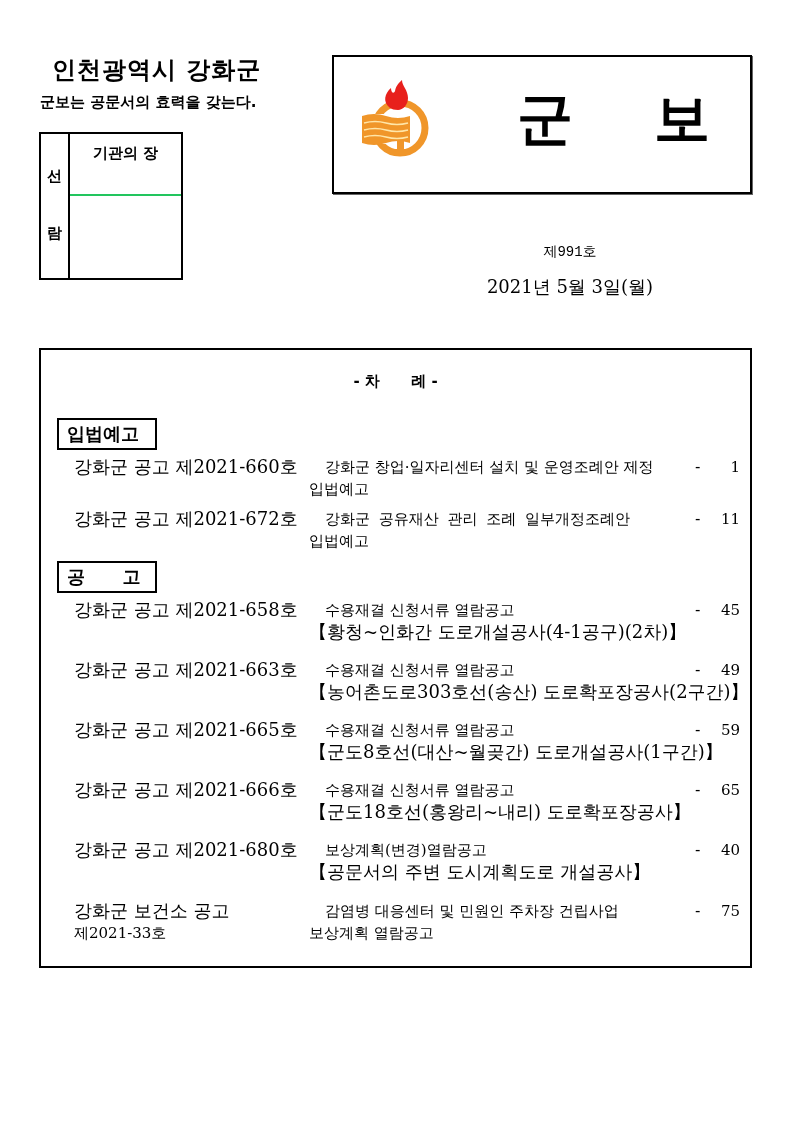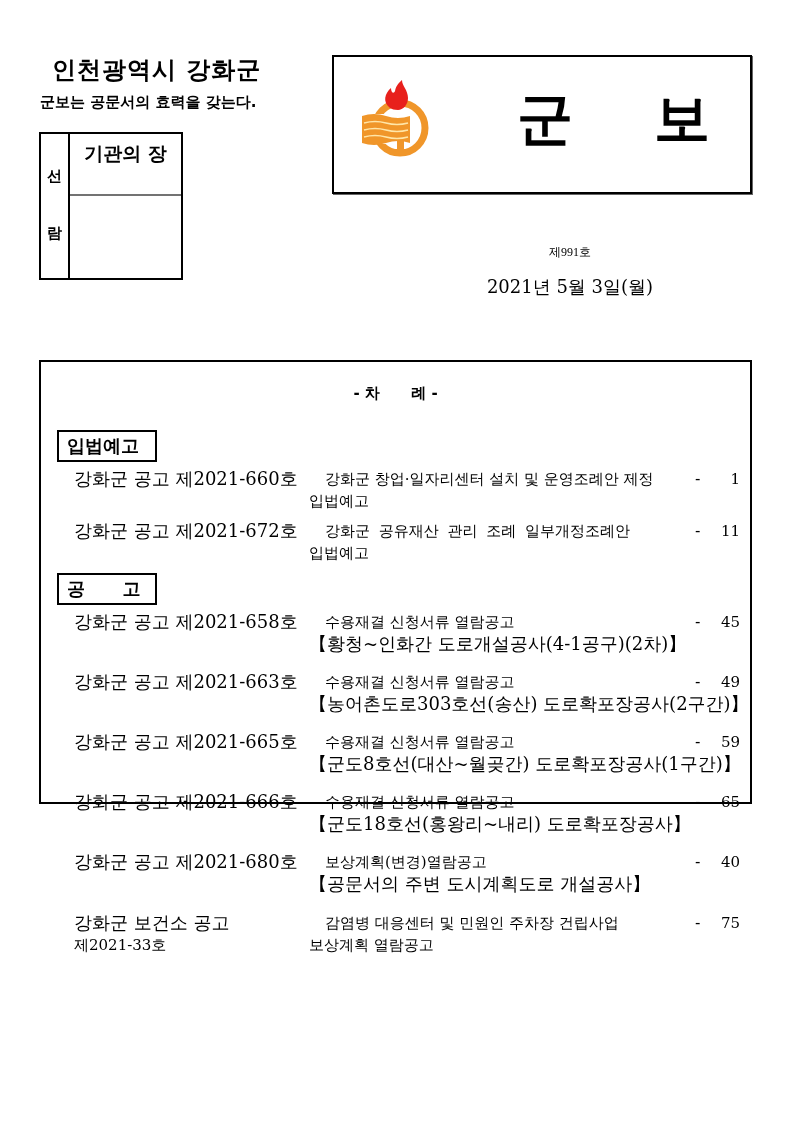--- a/index.html
+++ b/index.html
@@ -55,28 +55,28 @@
       left: 0; width: 27px;
       text-align: center;
       font-family: "DejaVu Sans", "Liberation Sans", sans-serif;
       font-weight: bold;
       font-size: 15px;
     }
     .approval-top {
       position: absolute;
       left: 29px; top: 0;
       right: 0; height: 62px;
-      border-bottom: 2px solid #737373;
+      border-bottom: 2px solid #22c55e;
       box-sizing: border-box;
       display: flex;
       align-items: center;
       justify-content: center;
       font-family: "DejaVu Sans", "Liberation Sans", sans-serif;
       font-weight: bold;
-      font-size: 19px;
+      font-size: 15px;
       padding-bottom: 21px;
     }
     .approval-bottom {
       position: absolute;
       left: 29px; top: 62px;
       right: 0; bottom: 0;
     }
 
     
     .masthead {
@@ -96,36 +96,36 @@
       top: 22px;
       font-family: "DejaVu Sans", "Liberation Sans", sans-serif;
       font-weight: bold;
       font-size: 56px;
       line-height: 80px;
     }
 
     .issue-number {
       left: 440px; width: 260px; top: 240px;
       text-align: center;
-      font-size: 12px;
+      font-size: 14px;
       line-height: 24px;
-      font-family: Liberation Serif, serif;
+      font-family: Liberation Mono, monospace;
     }
     .issue-date {
       left: 420px; width: 300px; top: 275px;
       text-align: center;
       font-size: 18px;
       line-height: 24px;
       font-family: "DejaVu Serif", "Liberation Serif", serif;
     }
 
     
     .toc-box {
-      left: 39px; top: 360px;
-      width: 713px; height: 444px;
+      left: 39px; top: 348px;
+      width: 713px; height: 620px;
       border: 2px solid #000;
       box-sizing: border-box;
     }
     .toc-title {
       position: absolute;
       left: 0; right: 0; top: 22px;
       text-align: center;
       font-family: "DejaVu Sans", "Liberation Sans", sans-serif;
       font-weight: bold;
       font-size: 15px;
@@ -263,21 +263,21 @@
     <span class="num">강화군 공고 제2021-663호</span>
     <span class="title">수용재결 신청서류 열람공고</span>
     <span class="sub">【농어촌도로303호선(송산) 도로확포장공사(2구간)】</span>
     <span class="dash">-</span>
     <span class="page">49</span>
   </div>
 
   <div class="entry" style="top:369px;">
     <span class="num">강화군 공고 제2021-665호</span>
     <span class="title">수용재결 신청서류 열람공고</span>
-    <span class="sub">【군도8호선(대산~월곶간) 도로확포장공사(1구간)】</span>
+    <span class="sub">【군도8호선(대산~월곶간) 도로개설공사(1구간)】</span>
     <span class="dash">-</span>
     <span class="page">59</span>
   </div>
 
   <div class="entry" style="top:429px;">
     <span class="num">강화군 공고 제2021-666호</span>
     <span class="title">수용재결 신청서류 열람공고</span>
     <span class="sub">【군도18호선(홍왕리~내리) 도로확포장공사】</span>
     <span class="dash">-</span>
     <span class="page">65</span>

